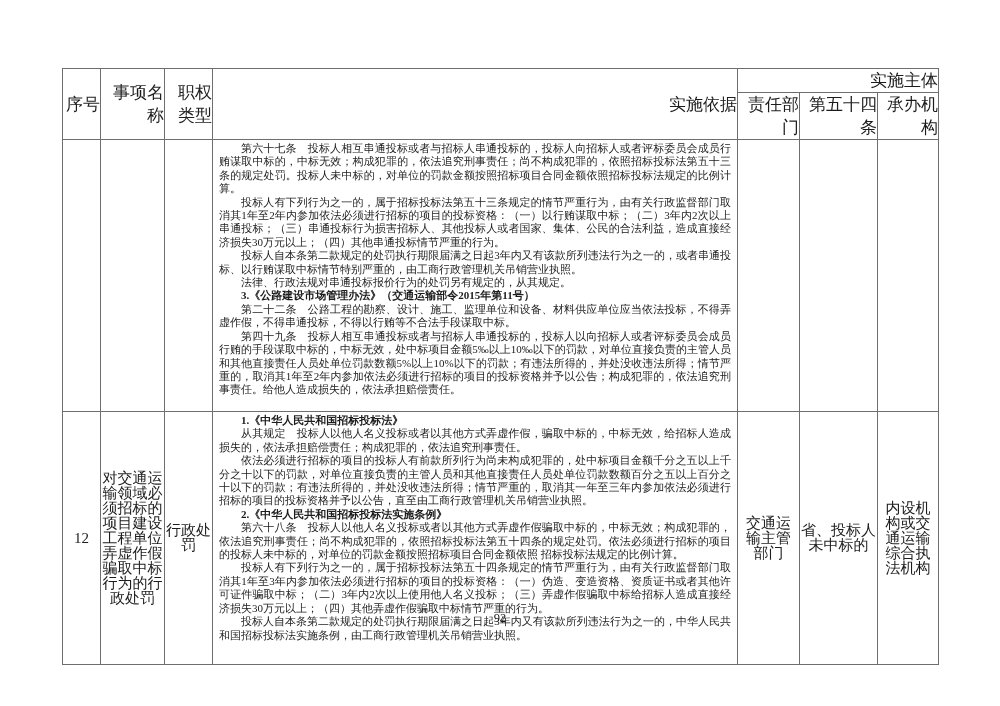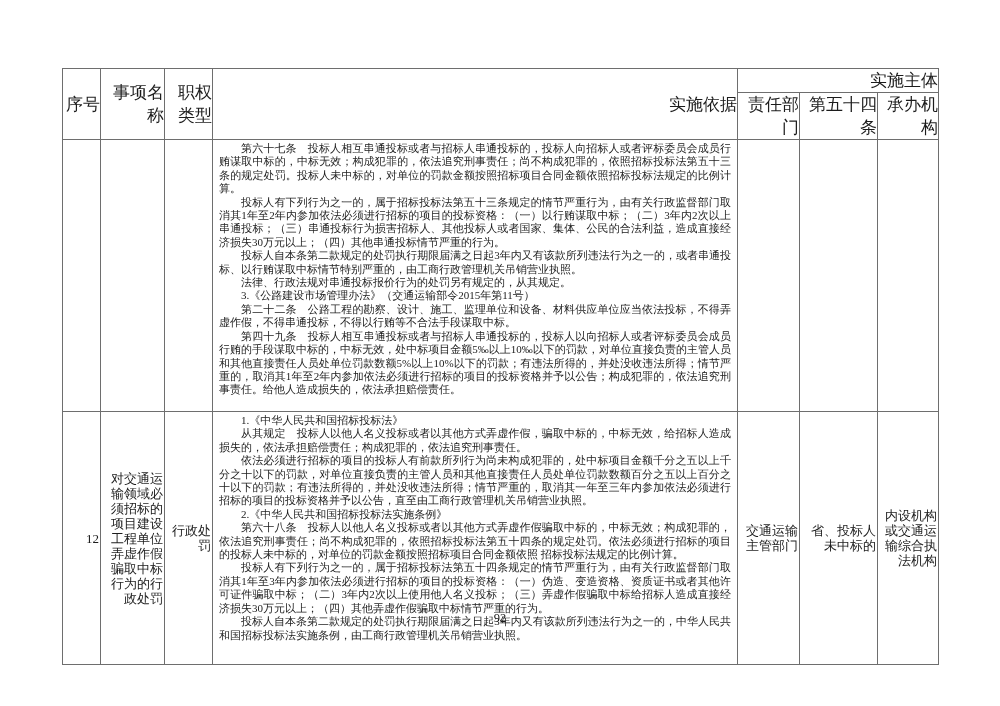--- a/index.html
+++ b/index.html
@@ -25,38 +25,38 @@
     font-size: 17px;
     text-align: right;
     vertical-align: middle;
     padding: 0;
   }
   tr.hrow1 { height: 16px; }
   tr.hrow2 { height: 23px; }
   tr.row1 { height: 272px; margin-left: 32px; }
   tr.row2 { height: 253px; }
   td.c {
-    text-align: right;
+    text-align: center;
     vertical-align: middle;
-    font-size: 13px;
+    font-size: 15px;
     line-height: 15px;
     padding: 1px;
   }
   td.basis {
     vertical-align: top;
     padding: 2px 6px 2px 6px;
   }
   td.basis p {
     margin: 0;
     text-indent: 2em;
     font-size: 11px;
     line-height: 13.4px;
     text-align: justify;
   }
-  td.basis p.bold { font-weight: normal; }
+  td.basis p.bold { font-weight: bold; }
   .pageno {
     position: absolute;
     left: 0; top: 611px;
     width: 100%;
     text-align: center;
     font-size: 12.5px;
     color: #1c1c1c;
   }
 </style>
 </head>

